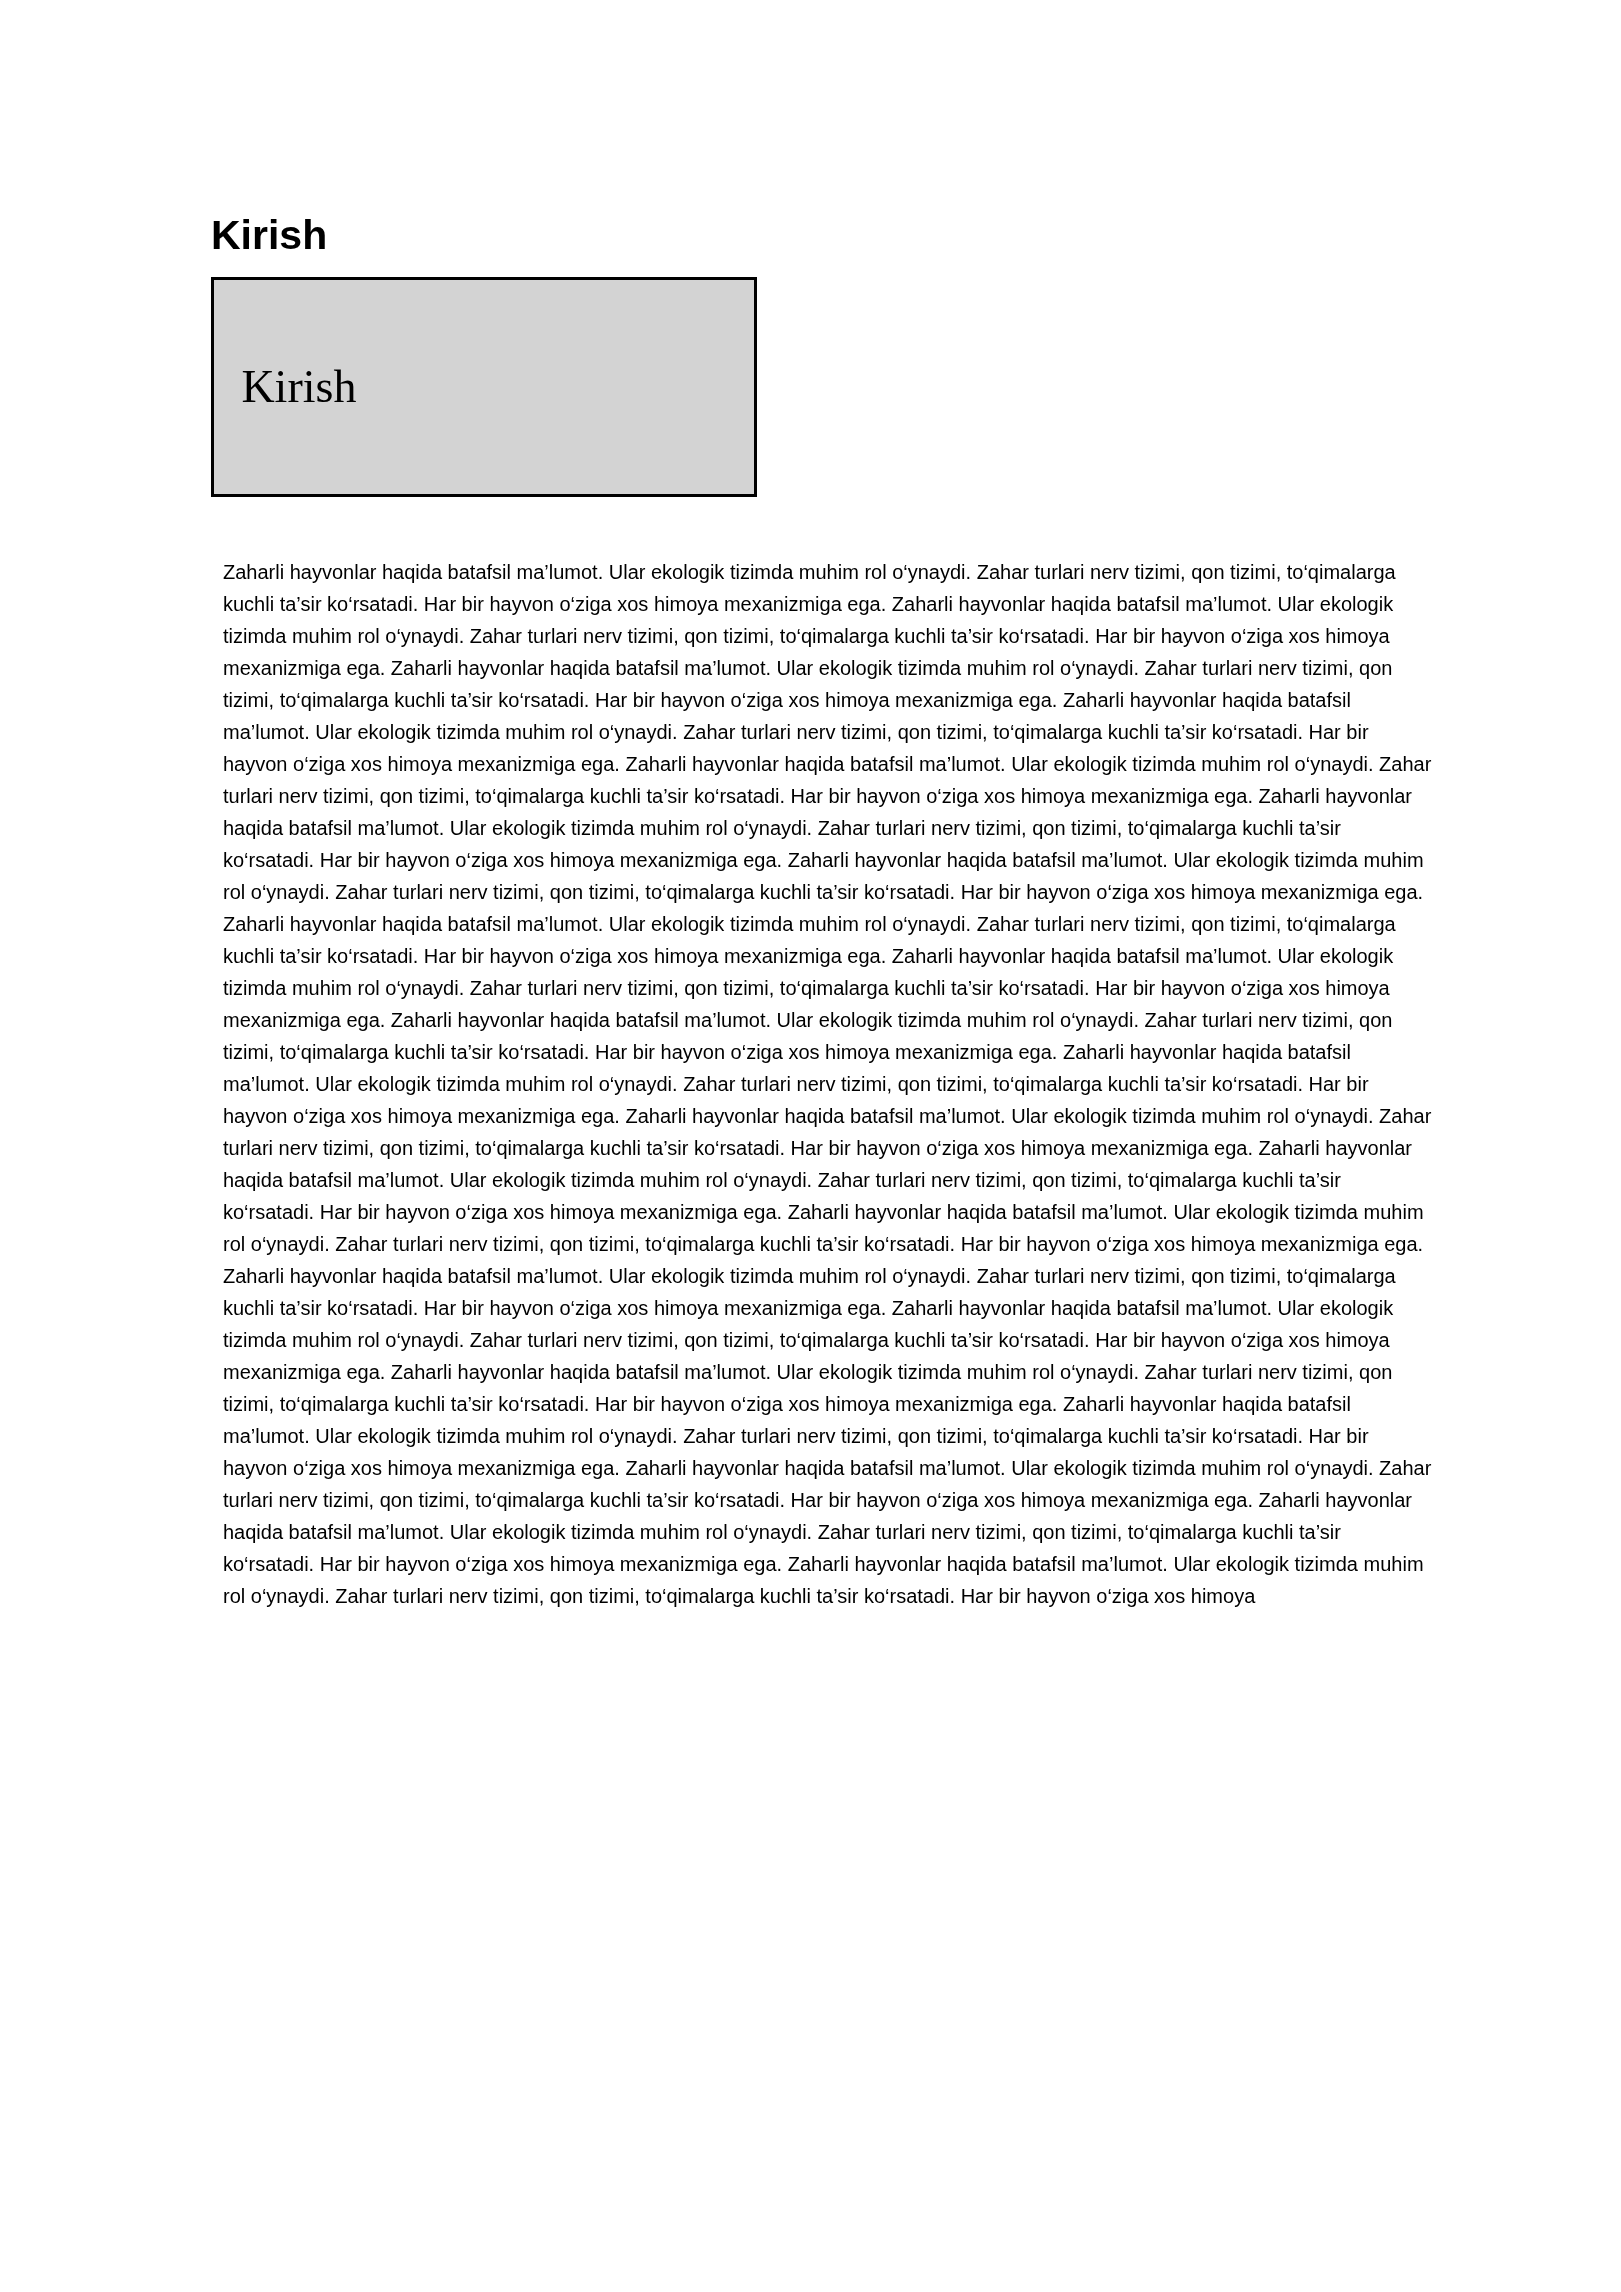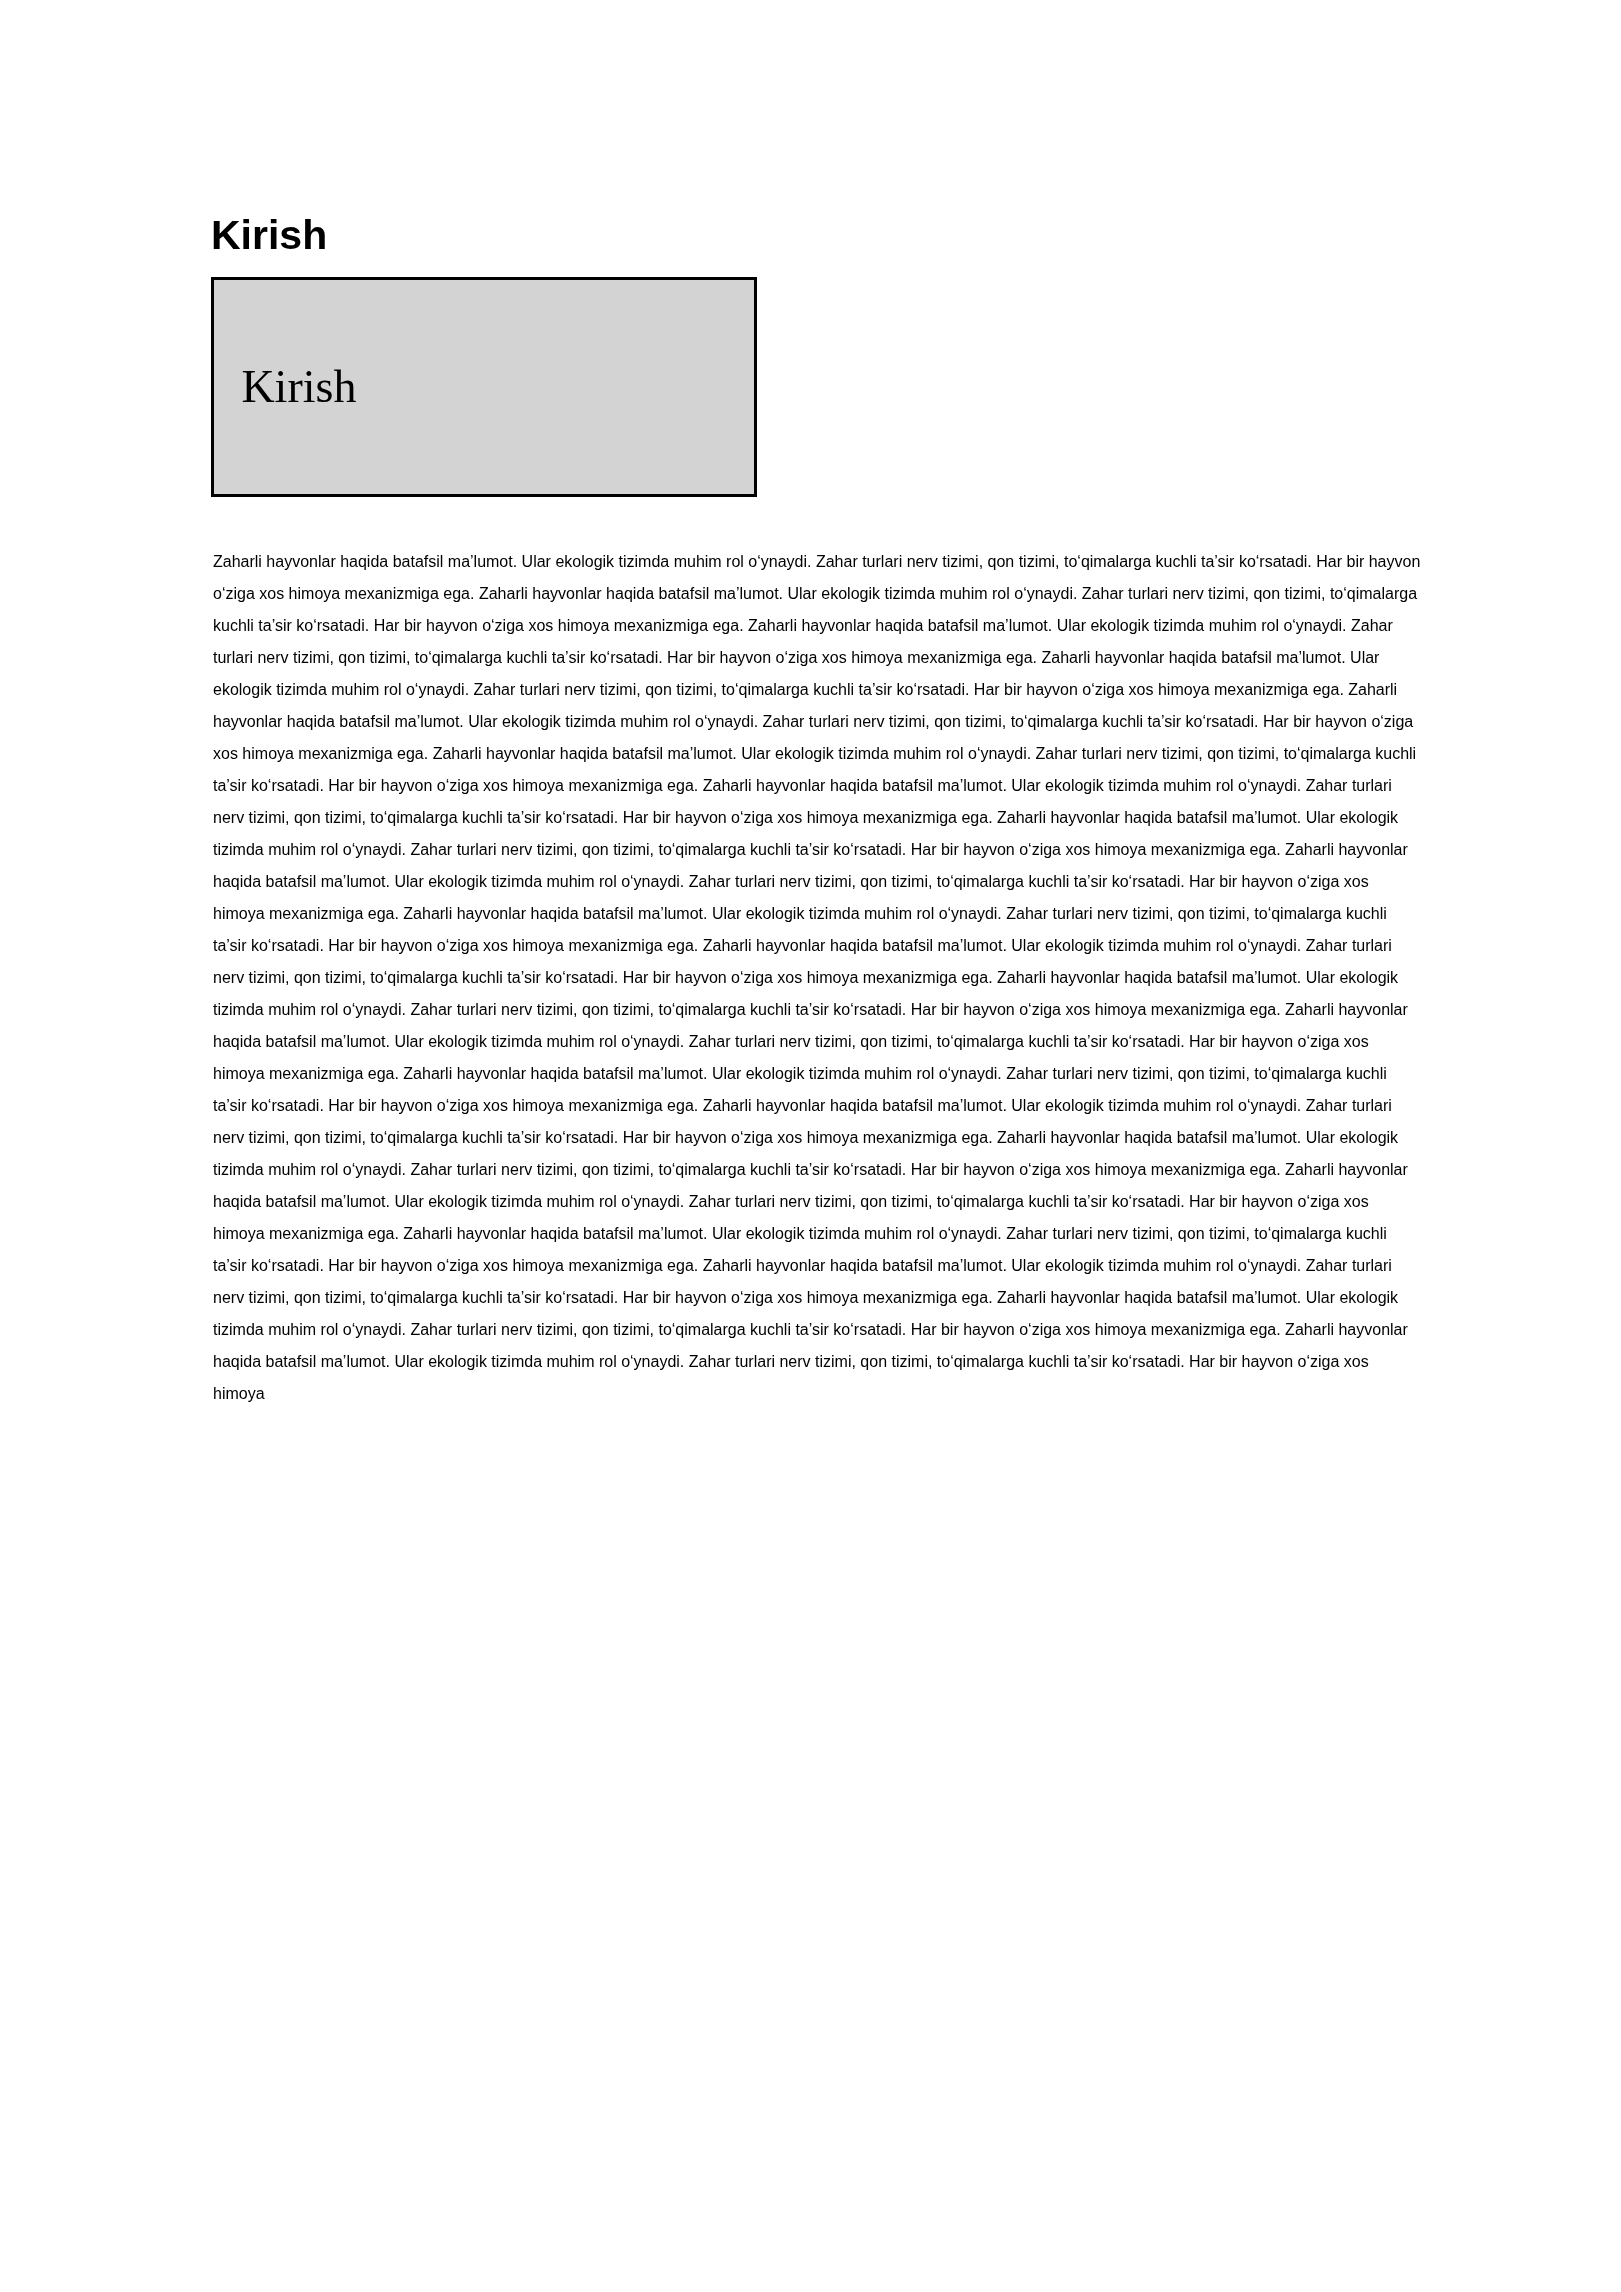--- a/index.html
+++ b/index.html
@@ -45,23 +45,23 @@
     font-size: 46px;
     line-height: 46px;
     color: #000000;
     padding-left: 27.4px;
   }
   .body-text {
     position: absolute;
     left: 211px;
     top: 544px;
     width: 1209px;
-    margin: 2px;
+    margin: 12px;
     font-family: "Liberation Sans", sans-serif;
-    font-size: 16px;
+    font-size: 20px;
     line-height: 32px;
     color: #000000;
     text-align: left;
   }
 </style>
 </head>
 <body>
 
 <div class="page">
 

